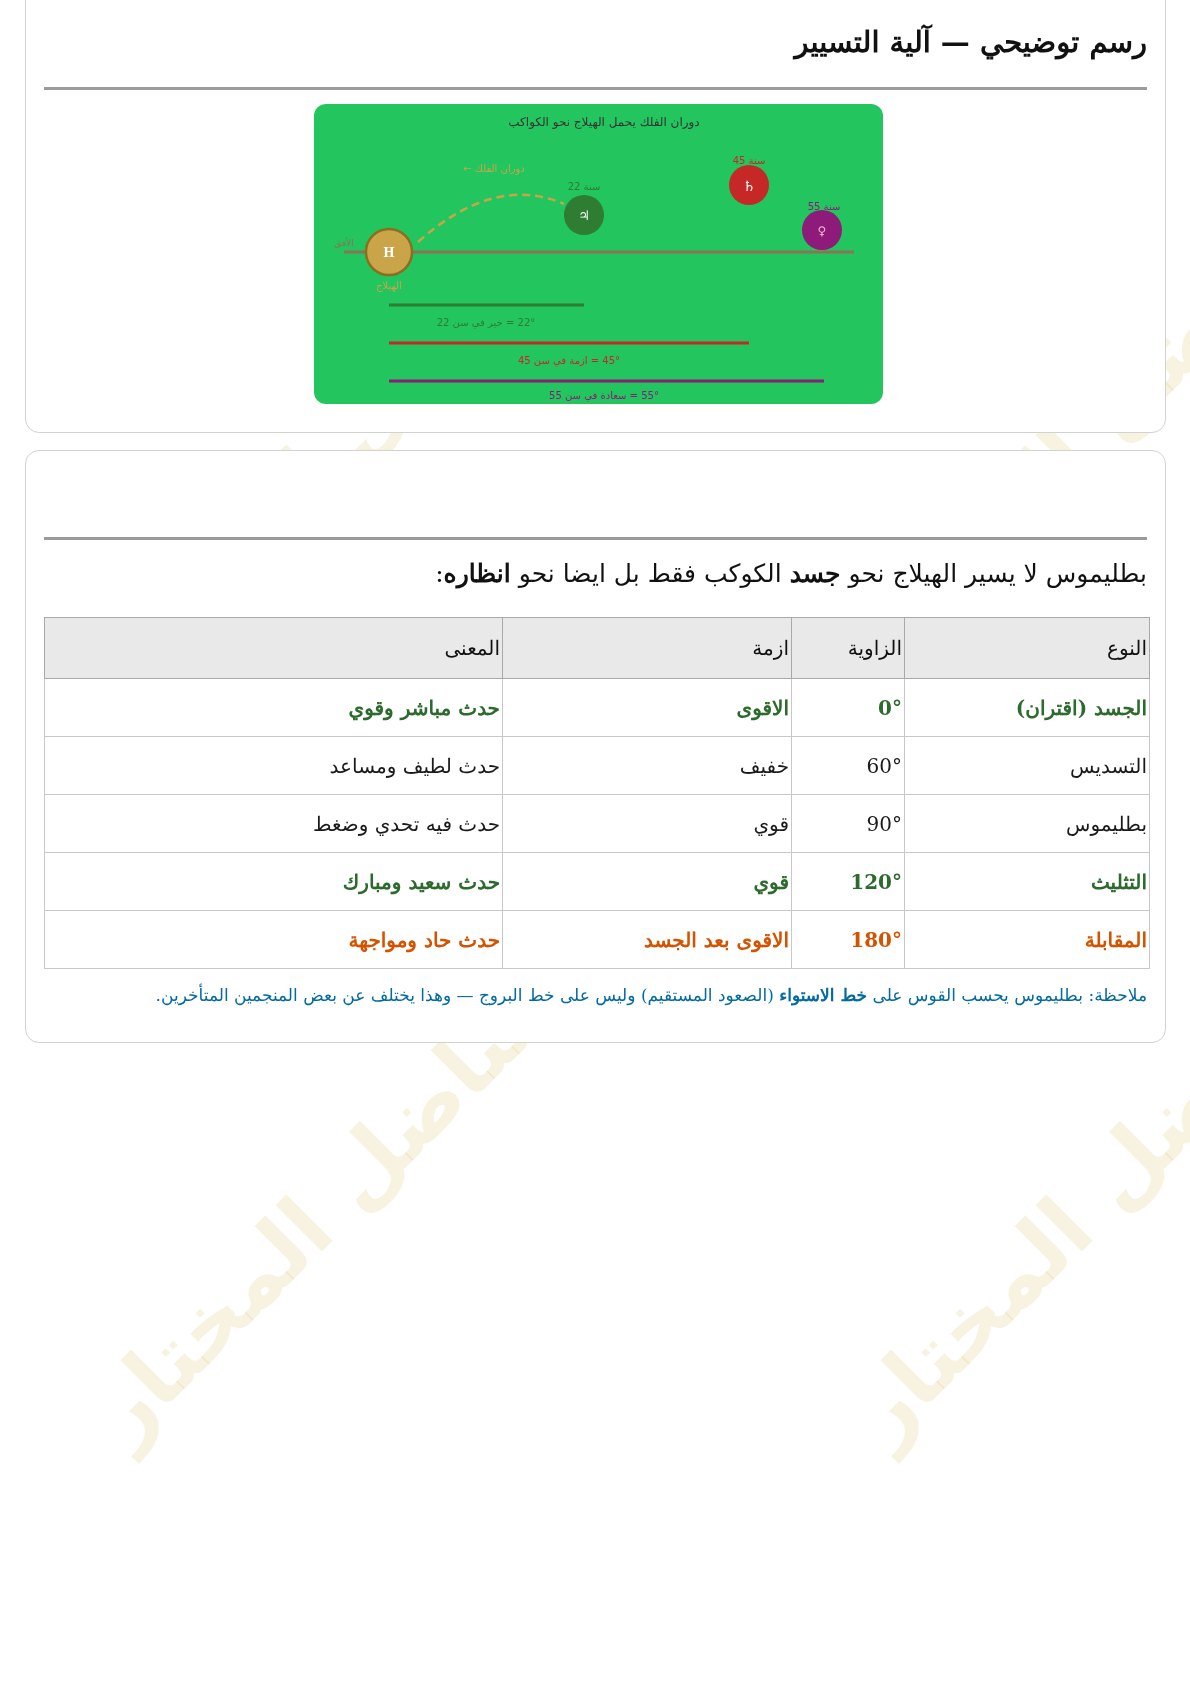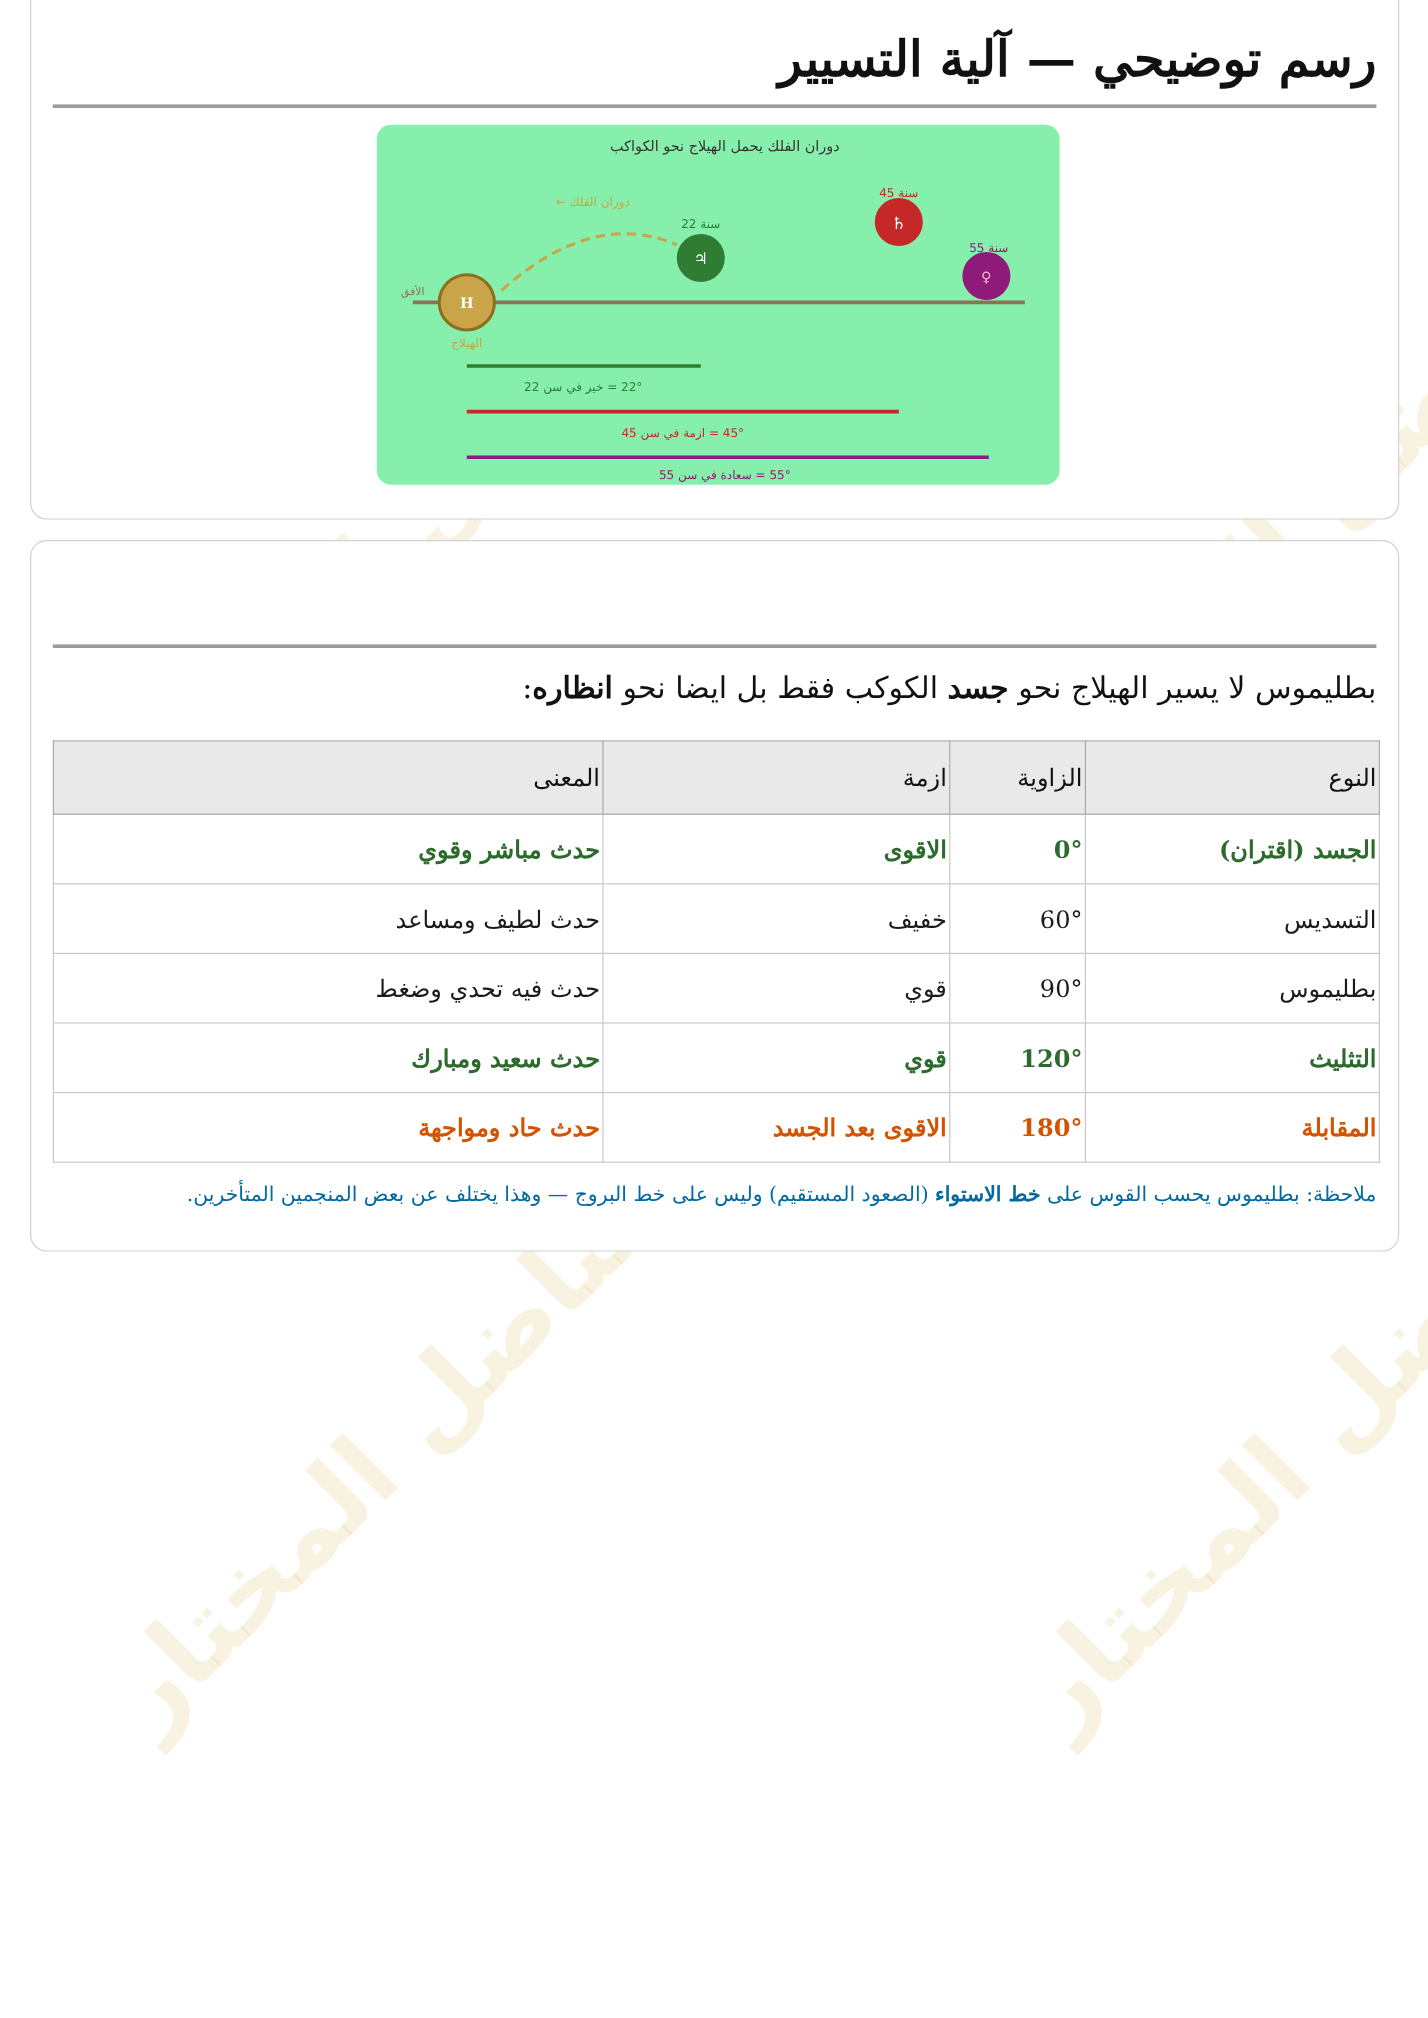--- a/index.html
+++ b/index.html
@@ -12,27 +12,27 @@
       white-space: nowrap; transform: rotate(-45deg); transform-origin: left top; pointer-events: none;
       font-family: "DejaVu Sans", sans-serif; z-index: 0;
     }
     .card {
       position: absolute; left: 25px; width: 1141px; background: #fff;
       border: 1.5px solid #d2d2d2; border-radius: 14px; box-sizing: border-box; z-index: 1;
     }
     .card1 { top: -14px; height: 447px; }
     .card2 { top: 450px; height: 593px; }
     .card-title {
-      position: absolute; right: 18px; font-size: 41px; font-weight: bold; direction: rtl;
+      position: absolute; right: 18px; font-size: 29px; font-weight: bold; direction: rtl;
       font-family: "DejaVu Serif", serif; color: #111;
     }
     .rule { position: absolute; left: 18px; right: 18px; height: 3px; background: #9b9b9b; }
     .diagram {
       position: absolute; left: 288px; top: 117px; width: 569px; height: 300px;
-      background: #86efac; border-radius: 12px; overflow: hidden;
+      background: #22c55e; border-radius: 12px; overflow: hidden;
     }
     .diagram svg { position: absolute; left: 0; top: 0; }
     .lead {
       position: absolute; right: 18px; top: 108px; font-size: 25px; direction: rtl; color: #111;
     }
     .lead b { font-weight: bold; }
     table.aspects {
       position: absolute; left: 18px; top: 166px; width: 1106px; border-collapse: collapse;
       direction: rtl; font-size: 20px;
     }

